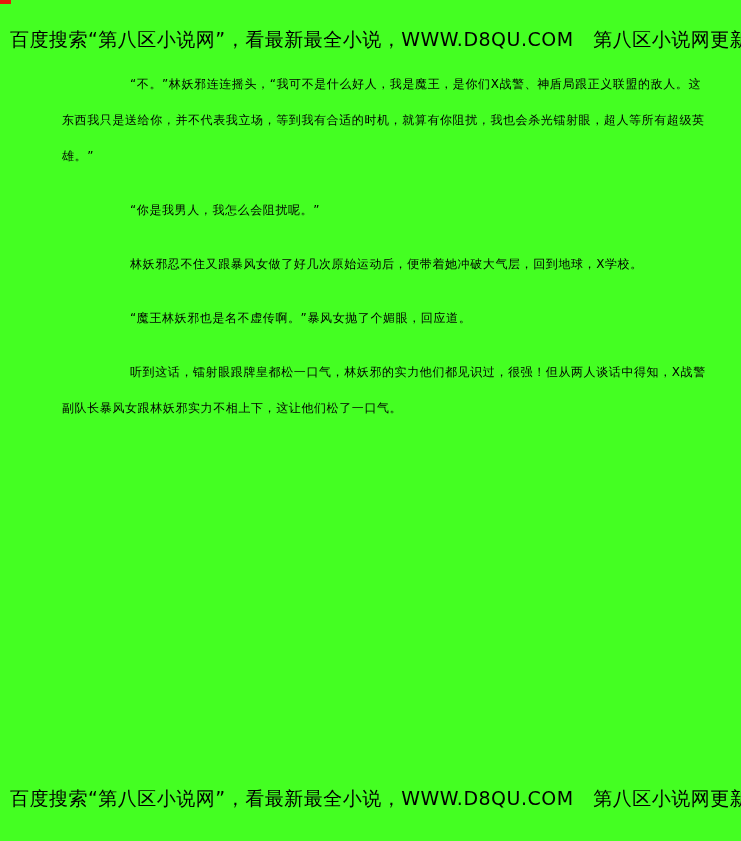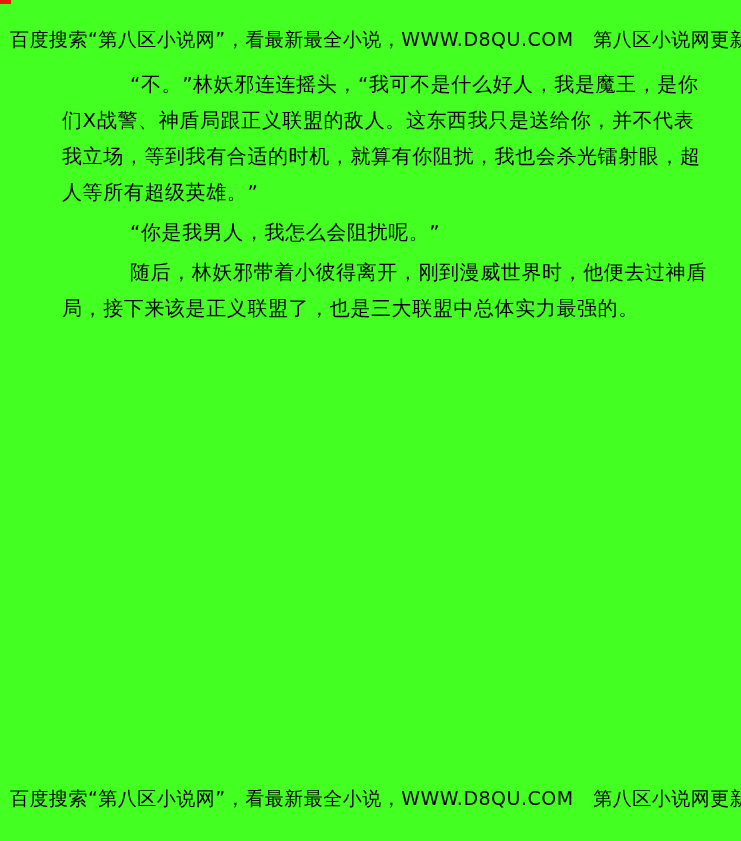--- a/index.html
+++ b/index.html
@@ -36,38 +36,40 @@
   .promo.bottom {
     position: absolute;
     left: 0;
     right: 0;
     top: 786px;
   }
   .content {
     margin-top: 15px;
     padding-left: 62px;
     padding-right: 30px;
-    font-size: 20px;
+    font-size: 12px;
     letter-spacing: 0.6px;
   }
   .content p {
     line-height: 36px;
     text-indent: 68px;
     margin: 0;
   }
   .content p + p {
-    margin-top: 4px;
+    margin-top: 18px;
   }
 </style>
 </head>
 <body>
 
 <div class="corner-mark"></div>
 
 <div class="promo top">百度搜索“第八区小说网”，看最新最全小说，WWW.D8QU.COM　第八区小说网更新最快！</div>
 
 <div class="content">
   <p>“不。”林妖邪连连摇头，“我可不是什么好人，我是魔王，是你们X战警、神盾局跟正义联盟的敌人。这东西我只是送给你，并不代表我立场，等到我有合适的时机，就算有你阻扰，我也会杀光镭射眼，超人等所有超级英雄。”</p>
   <p>“你是我男人，我怎么会阻扰呢。”</p>
-  <p>随后，林妖邪带着小彼得离开，刚到漫威世界时，他便去过神盾局，接下来该是正义联盟了，也是三大联盟中总体实力最强的。</p>
+  <p>林妖邪忍不住又跟暴风女做了好几次原始运动后，便带着她冲破大气层，回到地球，X学校。</p>
+  <p>“魔王林妖邪也是名不虚传啊。”暴风女抛了个媚眼，回应道。</p>
+  <p>听到这话，镭射眼跟牌皇都松一口气，林妖邪的实力他们都见识过，很强！但从两人谈话中得知，X战警副队长暴风女跟林妖邪实力不相上下，这让他们松了一口气。</p>
 </div>
 
 <div class="promo bottom">百度搜索“第八区小说网”，看最新最全小说，WWW.D8QU.COM　第八区小说网更新最快！</div>
 
 </body></html>

